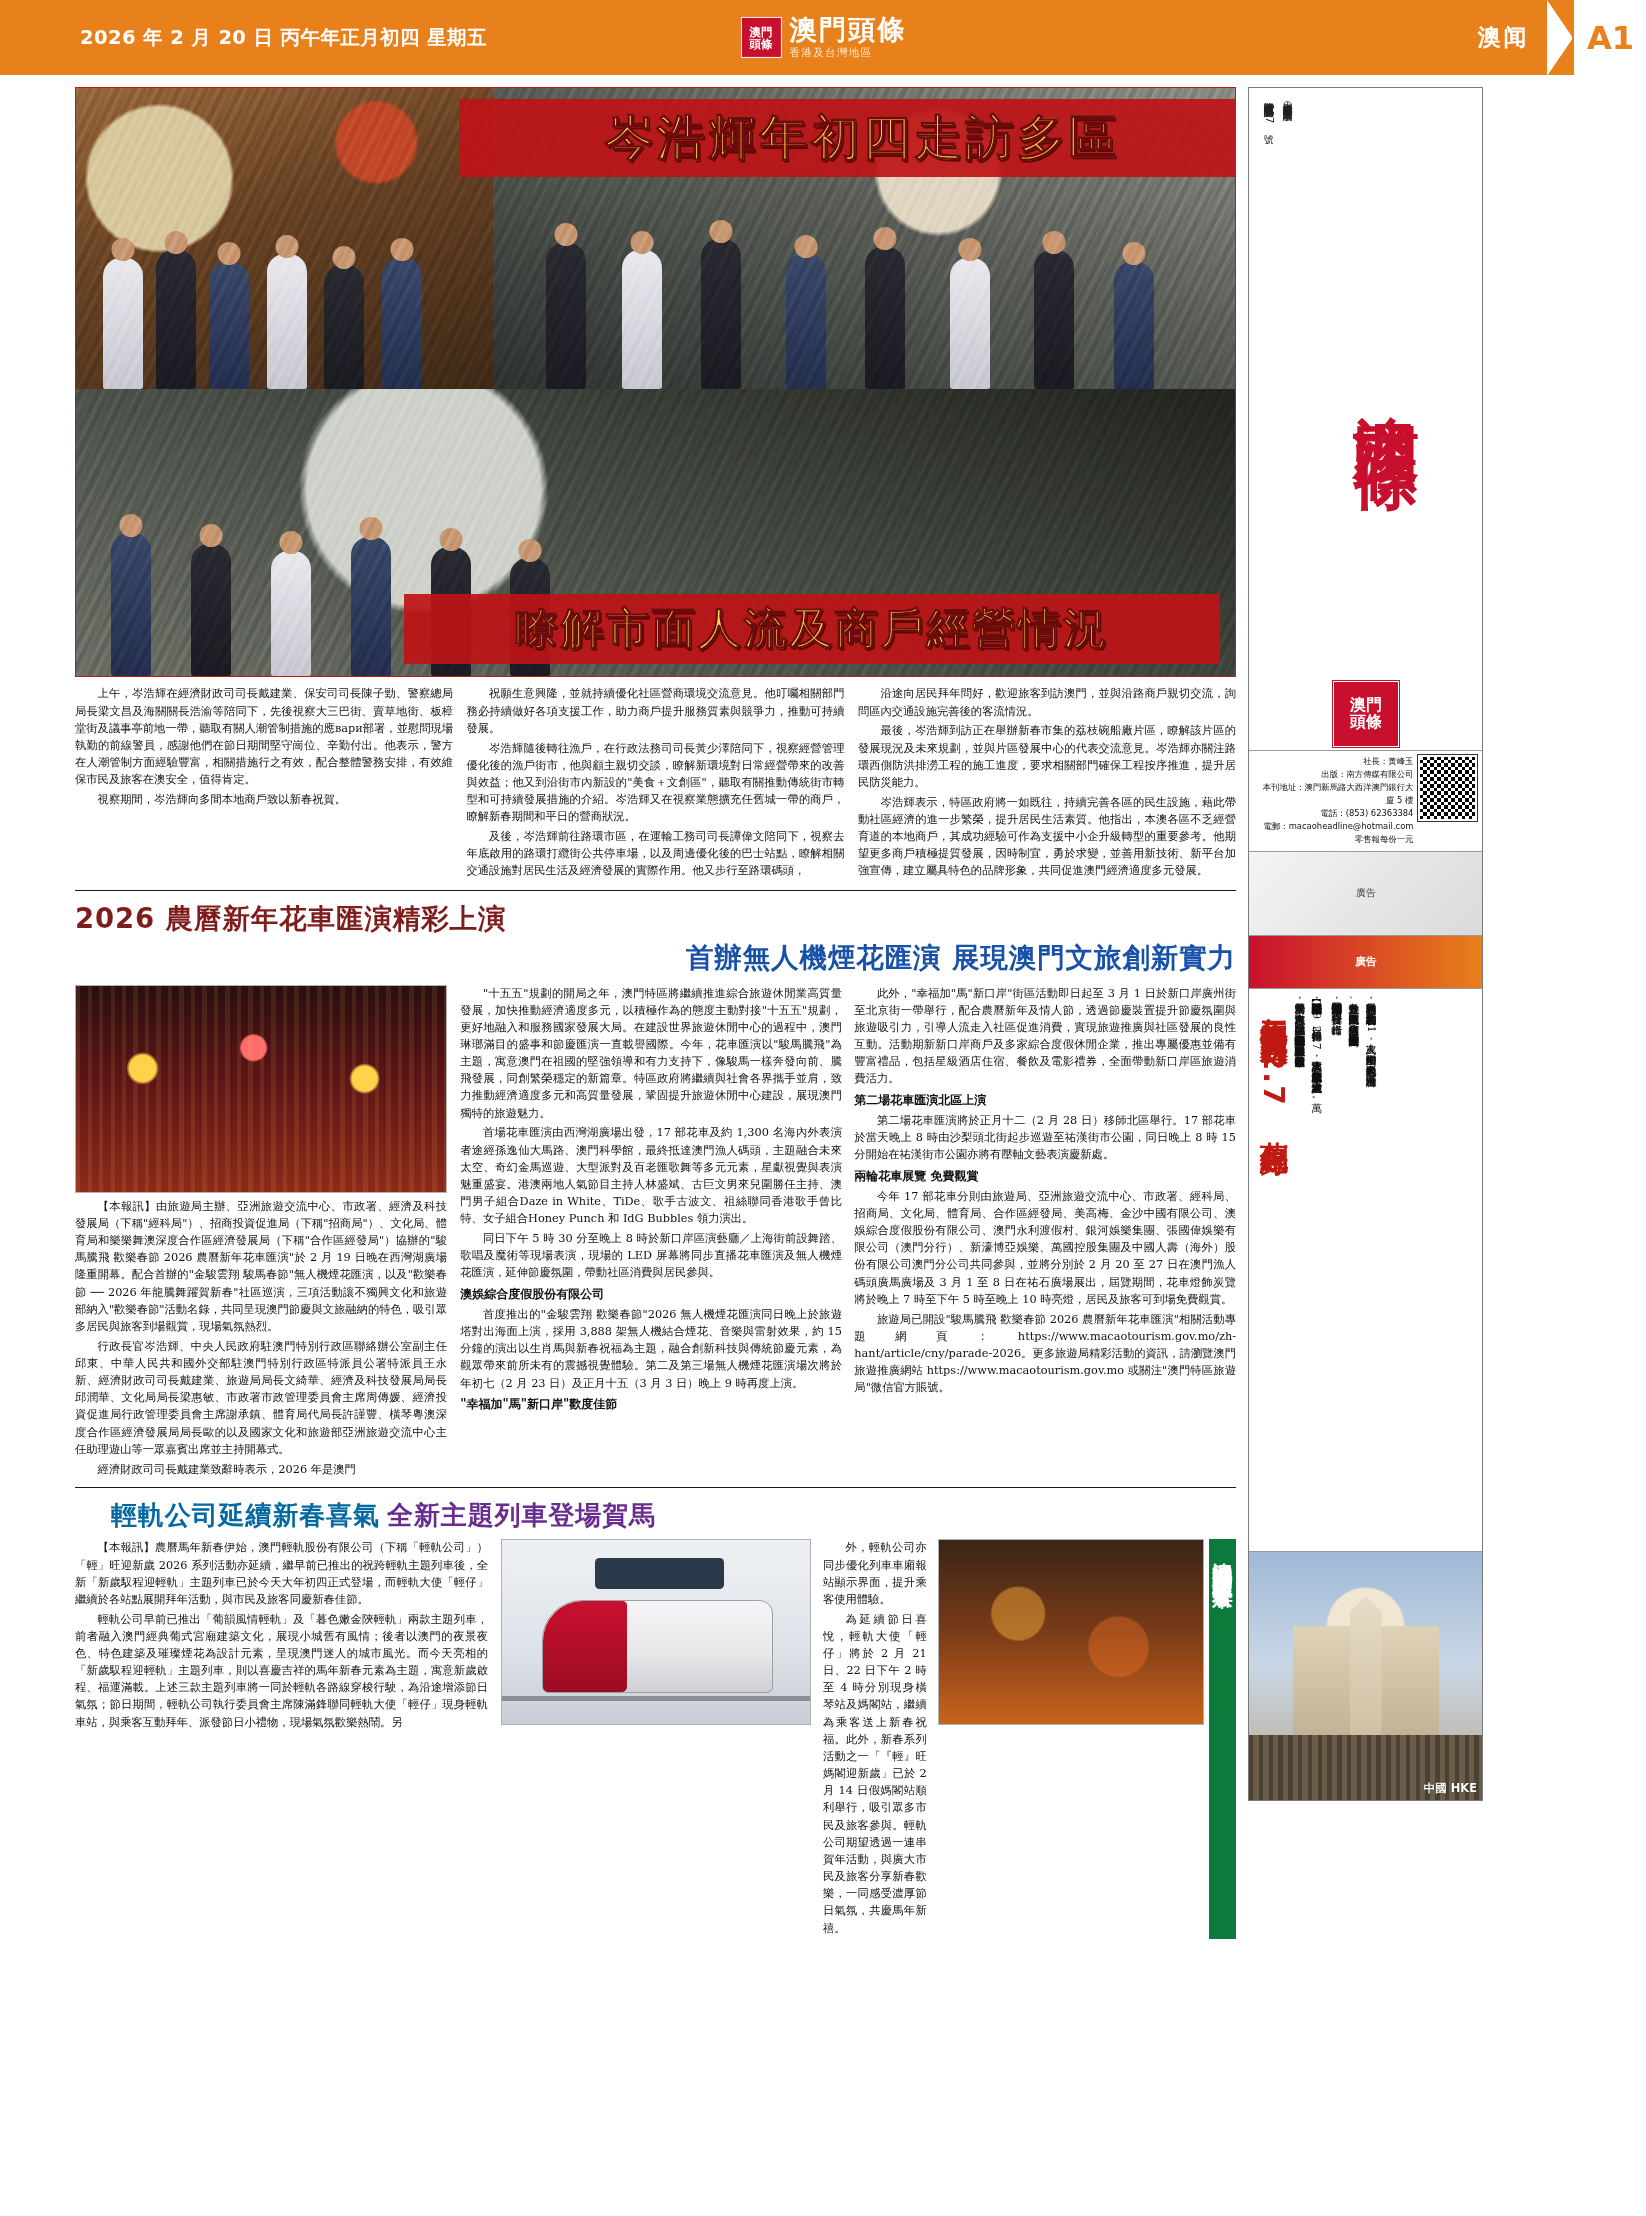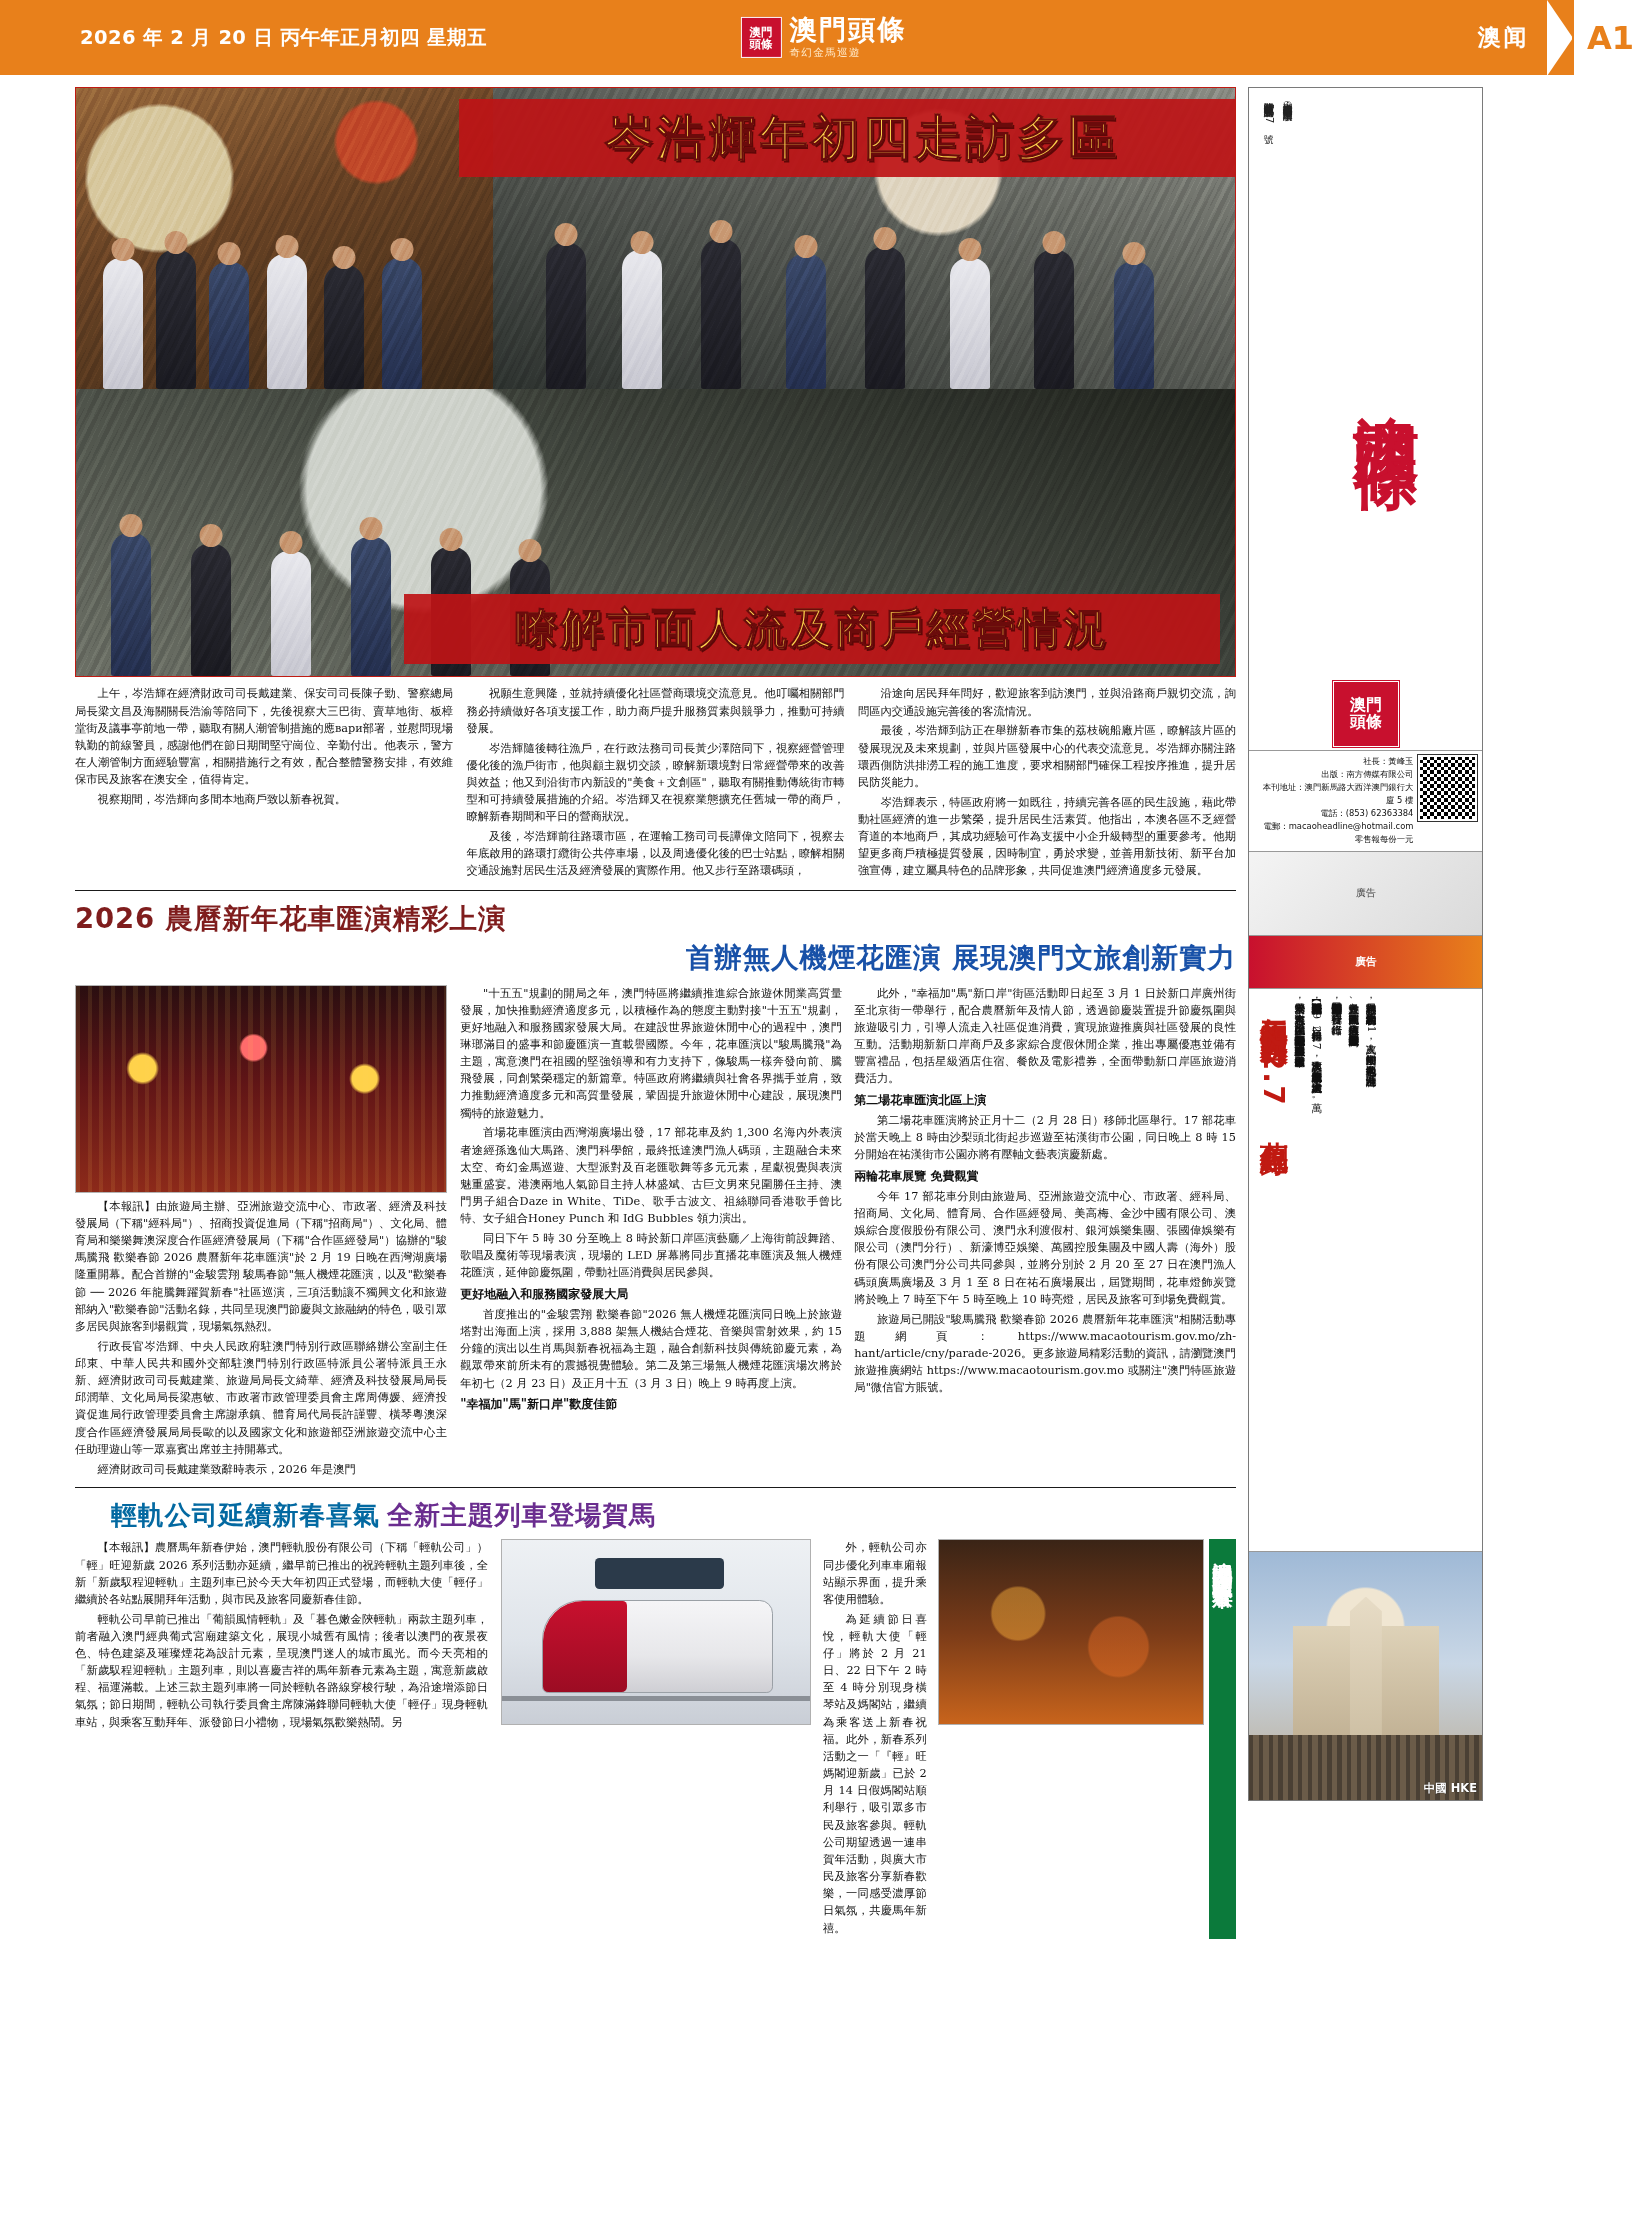--- a/index.html
+++ b/index.html
@@ -447,21 +447,21 @@
 
   <div class="masthead">
     <div class="masthead-date">2026 年 2 月 20 日  丙午年正月初四 星期五</div>
     <div class="masthead-center">
       <div class="mh-logo-box">
         <span>澳門</span>
         <span>頭條</span>
       </div>
       <div class="mh-title">
         <div class="mh-title-main">澳門頭條</div>
-        <div class="mh-title-sub">奇幻金馬巡遊</div>
+        <div class="mh-title-sub">香港及台灣地區</div>
       </div>
     </div>
     <div class="masthead-right">
       <div class="mh-section">澳闻</div>
       <div class="mh-arrow"></div>
       <div class="mh-pageno">A1</div>
     </div>
   </div>
 
   <div class="content">
@@ -541,21 +541,21 @@
                 <p>行政長官岑浩輝、中央人民政府駐澳門特別行政區聯絡辦公室副主任邱東、中華人民共和國外交部駐澳門特別行政區特派員公署特派員王永新、經濟財政司司長戴建業、旅遊局局長文綺華、經濟及科技發展局局長邱潤華、文化局局長梁惠敏、市政署市政管理委員會主席周傳媛、經濟投資促進局行政管理委員會主席謝承鎮、體育局代局長許謹豐、橫琴粵澳深度合作區經濟發展局局長歐的以及國家文化和旅遊部亞洲旅遊交流中心主任助理遊山等一眾嘉賓出席並主持開幕式。</p>
                 <p>經濟財政司司長戴建業致辭時表示，2026 年是澳門</p>
               </div>
             </div>
 
             <div class="sec2-right">
               <div class="bodycol">
                 <p>"十五五"規劃的開局之年，澳門特區將繼續推進綜合旅遊休閒業高質量發展，加快推動經濟適度多元，以積極作為的態度主動對接"十五五"規劃，更好地融入和服務國家發展大局。在建設世界旅遊休閒中心的過程中，澳門琳瑯滿目的盛事和節慶匯演一直載譽國際。今年，花車匯演以"駿馬騰飛"為主題，寓意澳門在祖國的堅強領導和有力支持下，像駿馬一樣奔發向前、騰飛發展，同創繁榮穩定的新篇章。特區政府將繼續與社會各界攜手並肩，致力推動經濟適度多元和高質量發展，鞏固提升旅遊休閒中心建設，展現澳門獨特的旅遊魅力。</p>
                 <p>首場花車匯演由西灣湖廣場出發，17 部花車及約 1,300 名海內外表演者途經孫逸仙大馬路、澳門科學館，最終抵達澳門漁人碼頭，主題融合未來太空、奇幻金馬巡遊、大型派對及百老匯歌舞等多元元素，星獻視覺與表演魅重盛宴。港澳兩地人氣節目主持人林盛斌、古巨文男來兒圍勝任主持、澳門男子組合Daze in White、TiDe、歌手古波文、祖絲聯同香港歌手曾比特、女子組合Honey Punch 和 IdG Bubbles 領力演出。</p>
                 <p>同日下午 5 時 30 分至晚上 8 時於新口岸區演藝廳／上海街前設舞踏、歌唱及魔術等現場表演，現場的 LED 屏幕將同步直播花車匯演及無人機煙花匯演，延伸節慶氛圍，帶動社區消費與居民參與。</p>
-                <p class="sub">更好地融入和服務國家發展大局</p>
+                <p class="sub">澳娛綜合度假股份有限公司</p>
                 <p>首度推出的"金駿雲翔 歡樂春節"2026 無人機煙花匯演同日晚上於旅遊塔對出海面上演，採用 3,888 架無人機結合煙花、音樂與雷射效果，約 15 分鐘的演出以生肖馬與新春祝福為主題，融合創新科技與傳統節慶元素，為觀眾帶來前所未有的震撼視覺體驗。第二及第三場無人機煙花匯演場次將於年初七（2 月 23 日）及正月十五（3 月 3 日）晚上 9 時再度上演。</p>
                 <p class="sub">"幸福加"馬"新口岸"歡度佳節</p>
               </div>
               <div class="bodycol">
                 <p>此外，"幸福加"馬"新口岸"街區活動即日起至 3 月 1 日於新口岸廣州街至北京街一帶舉行，配合農曆新年及情人節，透過節慶裝置提升節慶氛圍與旅遊吸引力，引導人流走入社區促進消費，實現旅遊推廣與社區發展的良性互動。活動期新新口岸商戶及多家綜合度假休閒企業，推出專屬優惠並備有豐富禮品，包括星級酒店住宿、餐飲及電影禮券，全面帶動新口岸區旅遊消費活力。</p>
                 <p class="sub">第二場花車匯演北區上演</p>
                 <p>第二場花車匯演將於正月十二（2 月 28 日）移師北區舉行。17 部花車於當天晚上 8 時由沙梨頭北街起步巡遊至祐漢街市公園，同日晚上 8 時 15 分開始在祐漢街市公園亦將有壓軸文藝表演慶新處。</p>
                 <p class="sub">兩輪花車展覽 免費觀賞</p>
                 <p>今年 17 部花車分則由旅遊局、亞洲旅遊交流中心、市政署、經科局、招商局、文化局、體育局、合作區經發局、美高梅、金沙中國有限公司、澳娛綜合度假股份有限公司、澳門永利渡假村、銀河娛樂集團、張國偉娛樂有限公司（澳門分行）、新濠博亞娛樂、萬國控股集團及中國人壽（海外）股份有限公司澳門分公司共同參與，並將分別於 2 月 20 至 27 日在澳門漁人碼頭廣馬廣場及 3 月 1 至 8 日在祐石廣場展出，屆覽期間，花車燈飾炭覽將於晚上 7 時至下午 5 時至晚上 10 時亮燈，居民及旅客可到場免費觀賞。</p>
                 <p>旅遊局已開設"駿馬騰飛 歡樂春節 2026 農曆新年花車匯演"相關活動專題網頁：https://www.macaotourism.gov.mo/zh-hant/article/cny/parade-2026。更多旅遊局精彩活動的資訊，請瀏覽澳門旅遊推廣網站 https://www.macaotourism.gov.mo 或關注"澳門特區旅遊局"微信官方賬號。</p>

